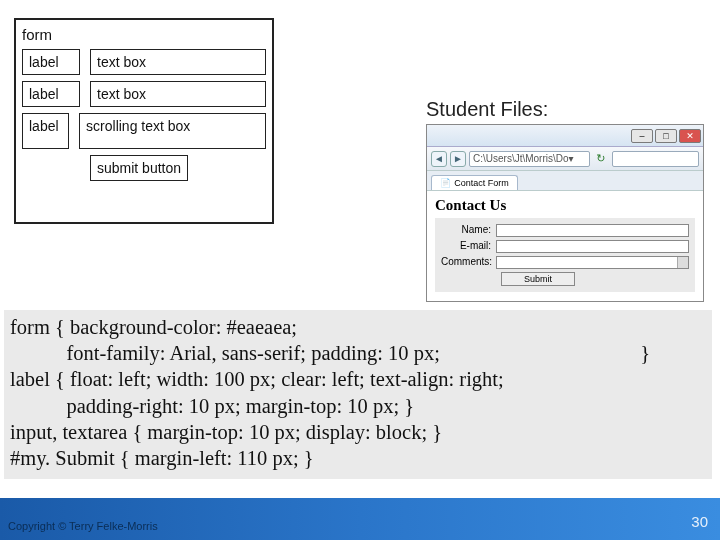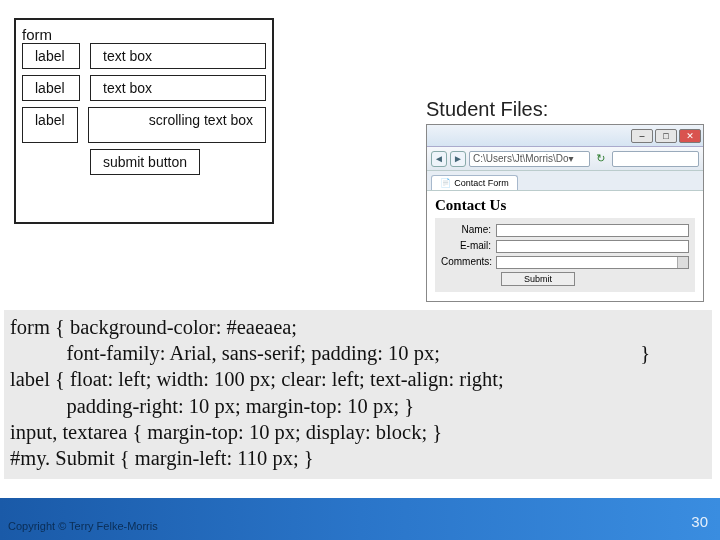--- a/index.html
+++ b/index.html
@@ -23,30 +23,30 @@
     font-size: 20px; color: #222;
   }
   
   .wire-wrap {
     position: absolute; top: 18px; left: 14px;
     width: 260px; height: 206px;
     border: 2px solid #222; background: #fff;
     padding: 6px;
   }
   .wire-wrap .caption {
-    font-size: 15px; color: #111;
+    font-size: 15px; margin-bottom: 6px; color: #111;
   }
   .wire-row { display: flex; margin-bottom: 6px; }
   .wire-box {
-    border: 1px solid #222; font-size: 14px; padding: 4px 12px;
+    border: 1px solid #222; font-size: 14px; padding: 4px 6px;
     background: #fff; color: #111;
   }
   .wb-label { width: 58px; margin-right: 10px; }
   .wb-text  { flex: 1; }
-  .wb-scroll { width: 100%; height: 36px; text-align: right; }
+  .wb-scroll { width: 100%; height: 36px; }
   .wb-submit { margin-left: 68px; }
   
   .browser {
     position: absolute; top: 124px; left: 426px;
     width: 278px; height: 178px;
     background: #fff; border: 1px solid #888;
     box-shadow: 0 0 0 1px #fff inset;
     font-size: 11px;
   }
   .b-titlebar {

